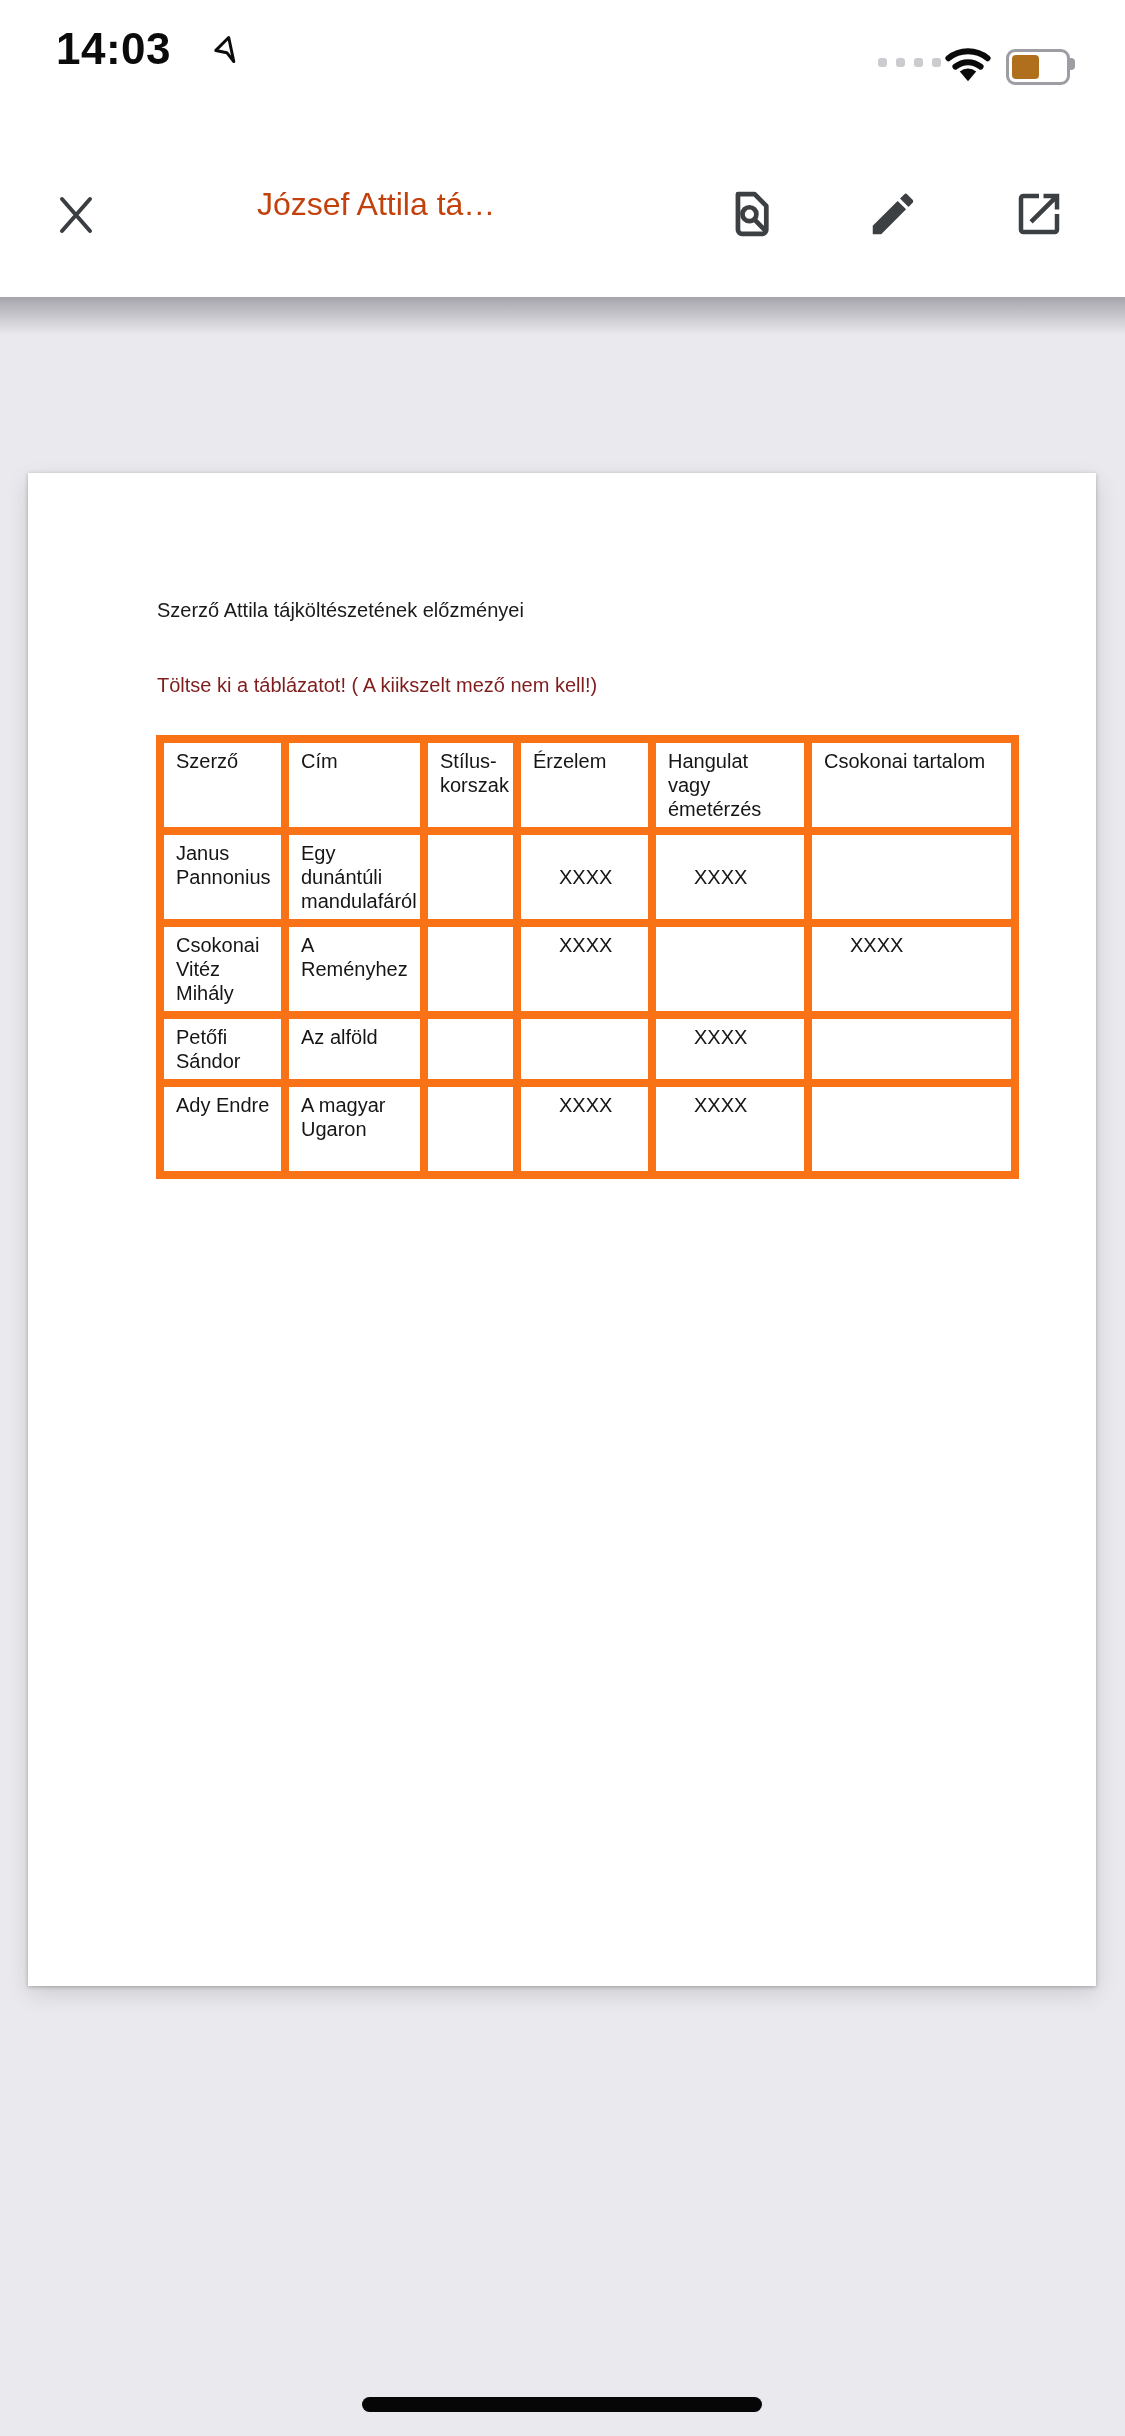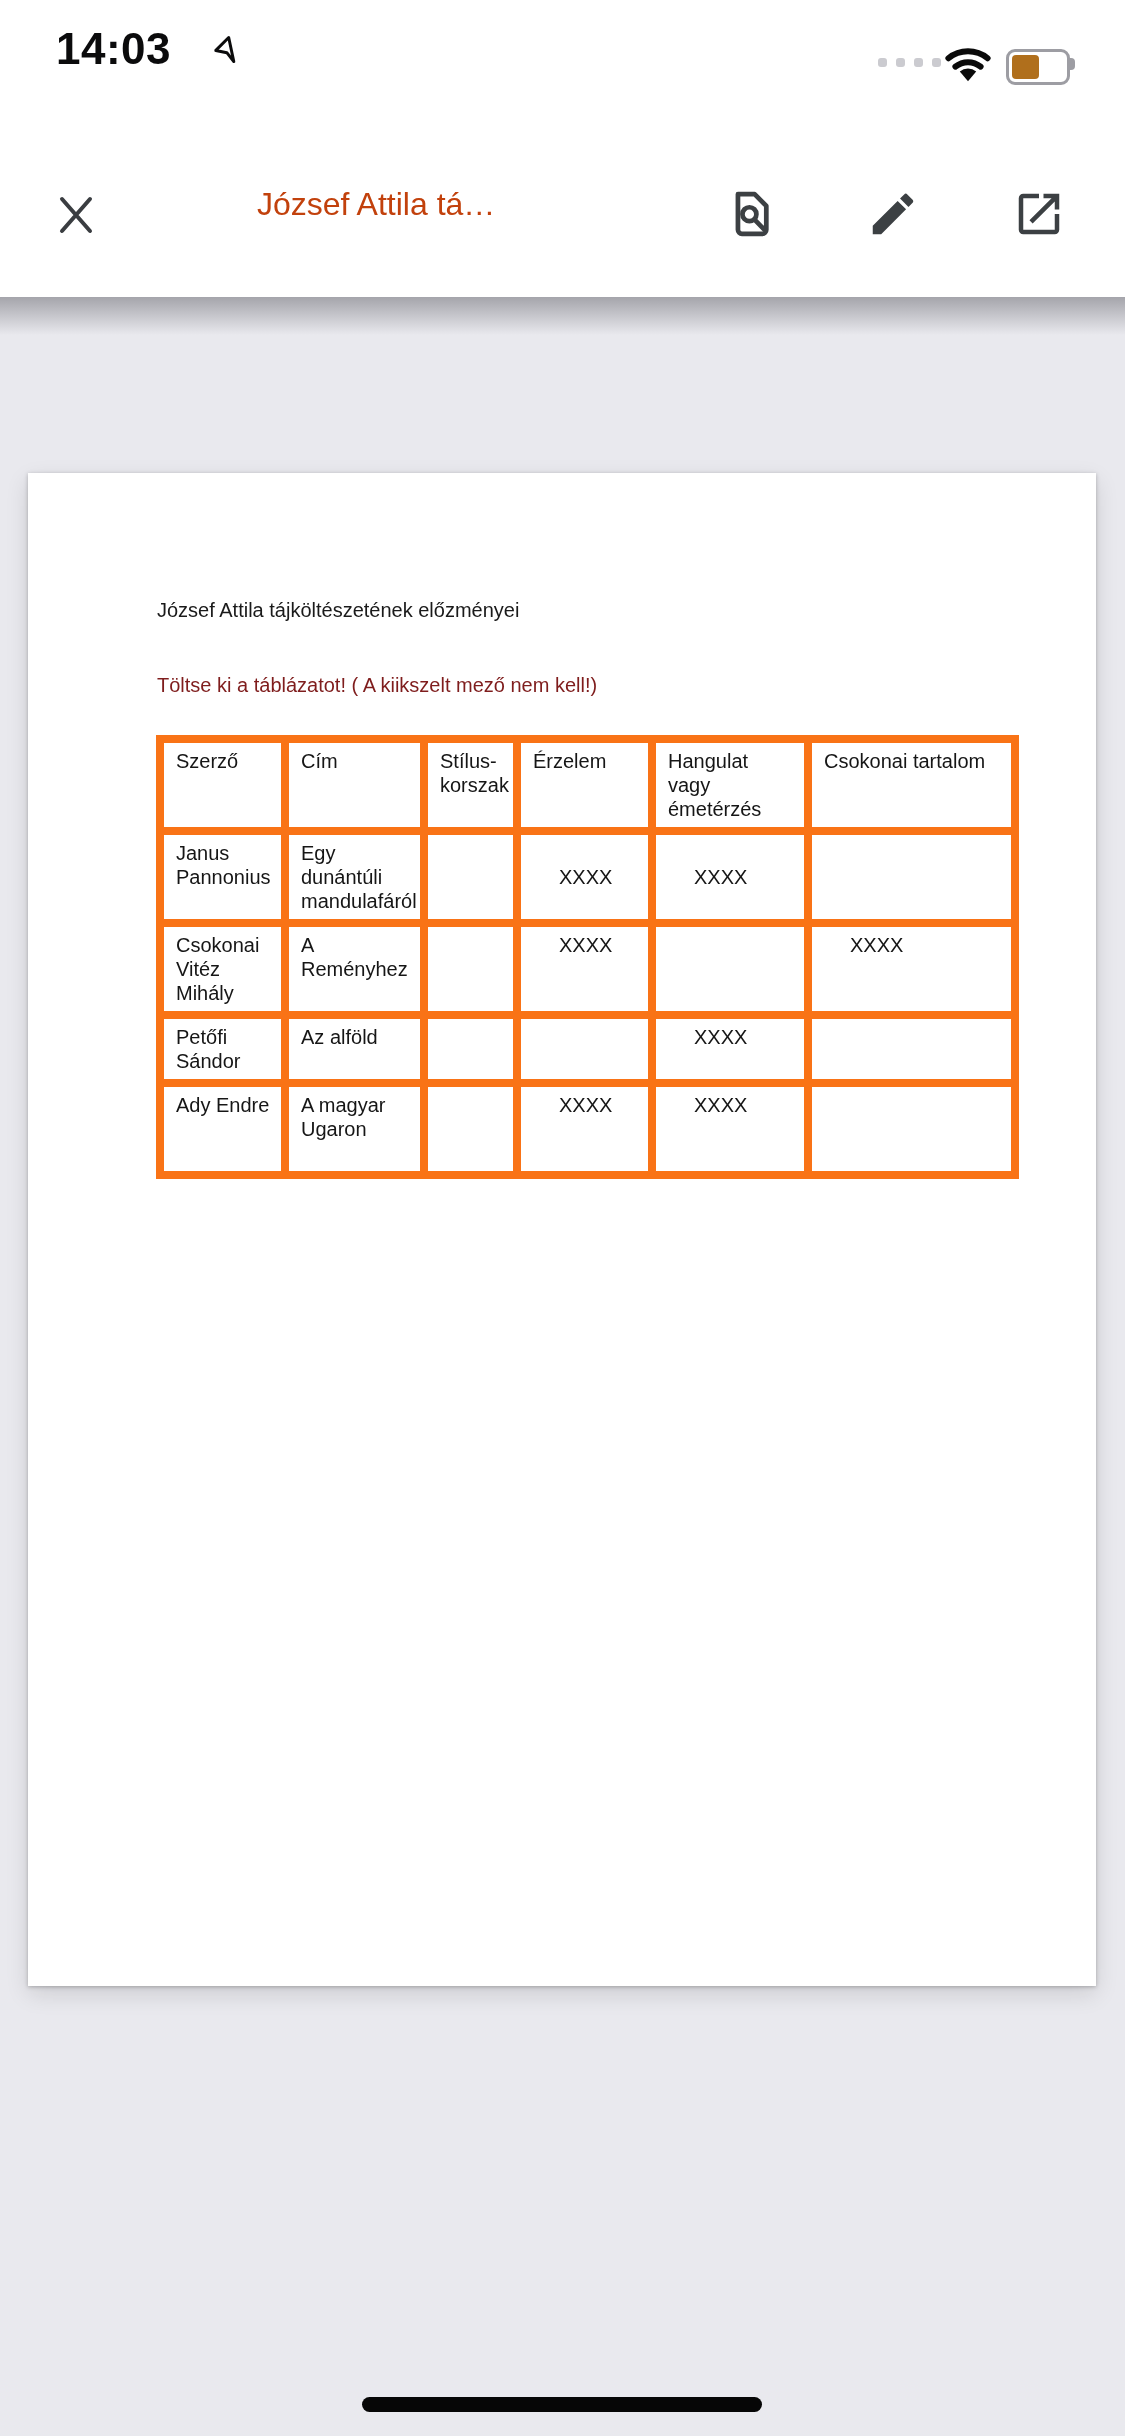--- a/index.html
+++ b/index.html
@@ -112,21 +112,21 @@
     </g>
   </svg>
   <svg class="icon-btn btn-edit" viewBox="0 0 24 24">
     <path fill="#3c4043" d="M3 17.25V21h3.75L17.81 9.94l-3.75-3.75L3 17.25zM20.71 7.04c.39-.39.39-1.02 0-1.41l-2.34-2.34a.9959.9959 0 0 0-1.41 0l-1.83 1.83 3.75 3.75 1.83-1.83z"></path>
   </svg>
   <svg class="icon-btn btn-open" viewBox="0 0 24 24">
     <path fill="#3c4043" d="M19 19H5V5h7V3H5c-1.11 0-2 .9-2 2v14c0 1.1.89 2 2 2h14c1.1 0 2-.9 2-2v-7h-2v7zM14 3v2h3.59l-9.83 9.83 1.41 1.41L19 6.41V10h2V3h-7z"></path>
   </svg>
 
   <div class="page">
-    <div class="doc-title">József Attila tájköltészetének előzményei</div>
+    <div class="doc-title">Szerző Attila tájköltészetének előzményei</div>
     <div class="doc-instr">Töltse ki a táblázatot! ( A kiikszelt mező nem kell!)</div>
 
     <table class="doc-table">
       <colgroup>
         <col style="width:125px">
           <col style="width:139px">
           <col style="width:93px">
         <col style="width:135px">
           <col style="width:156px">
           <col style="width:207px">

